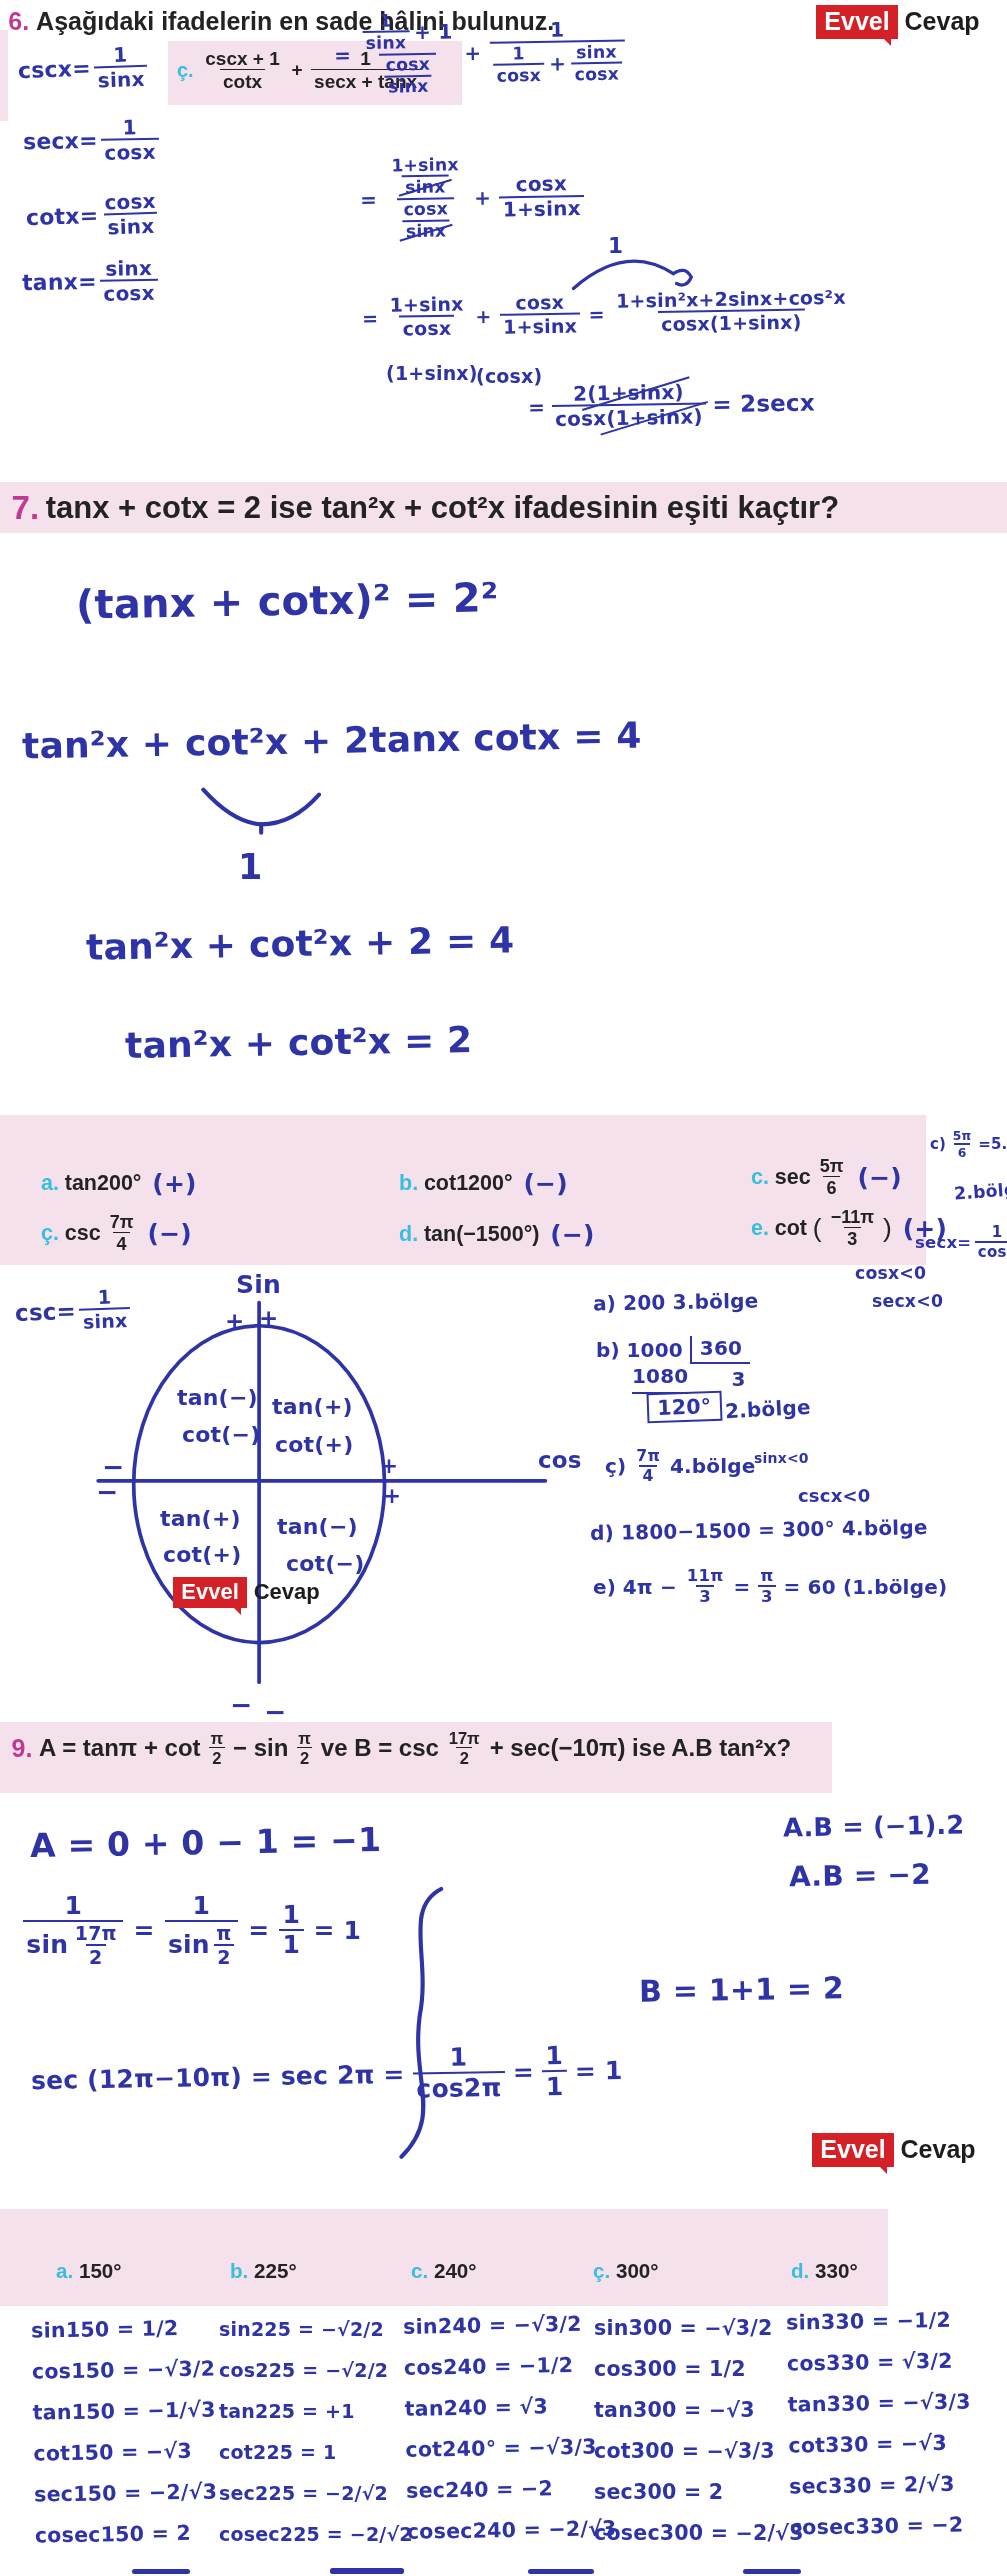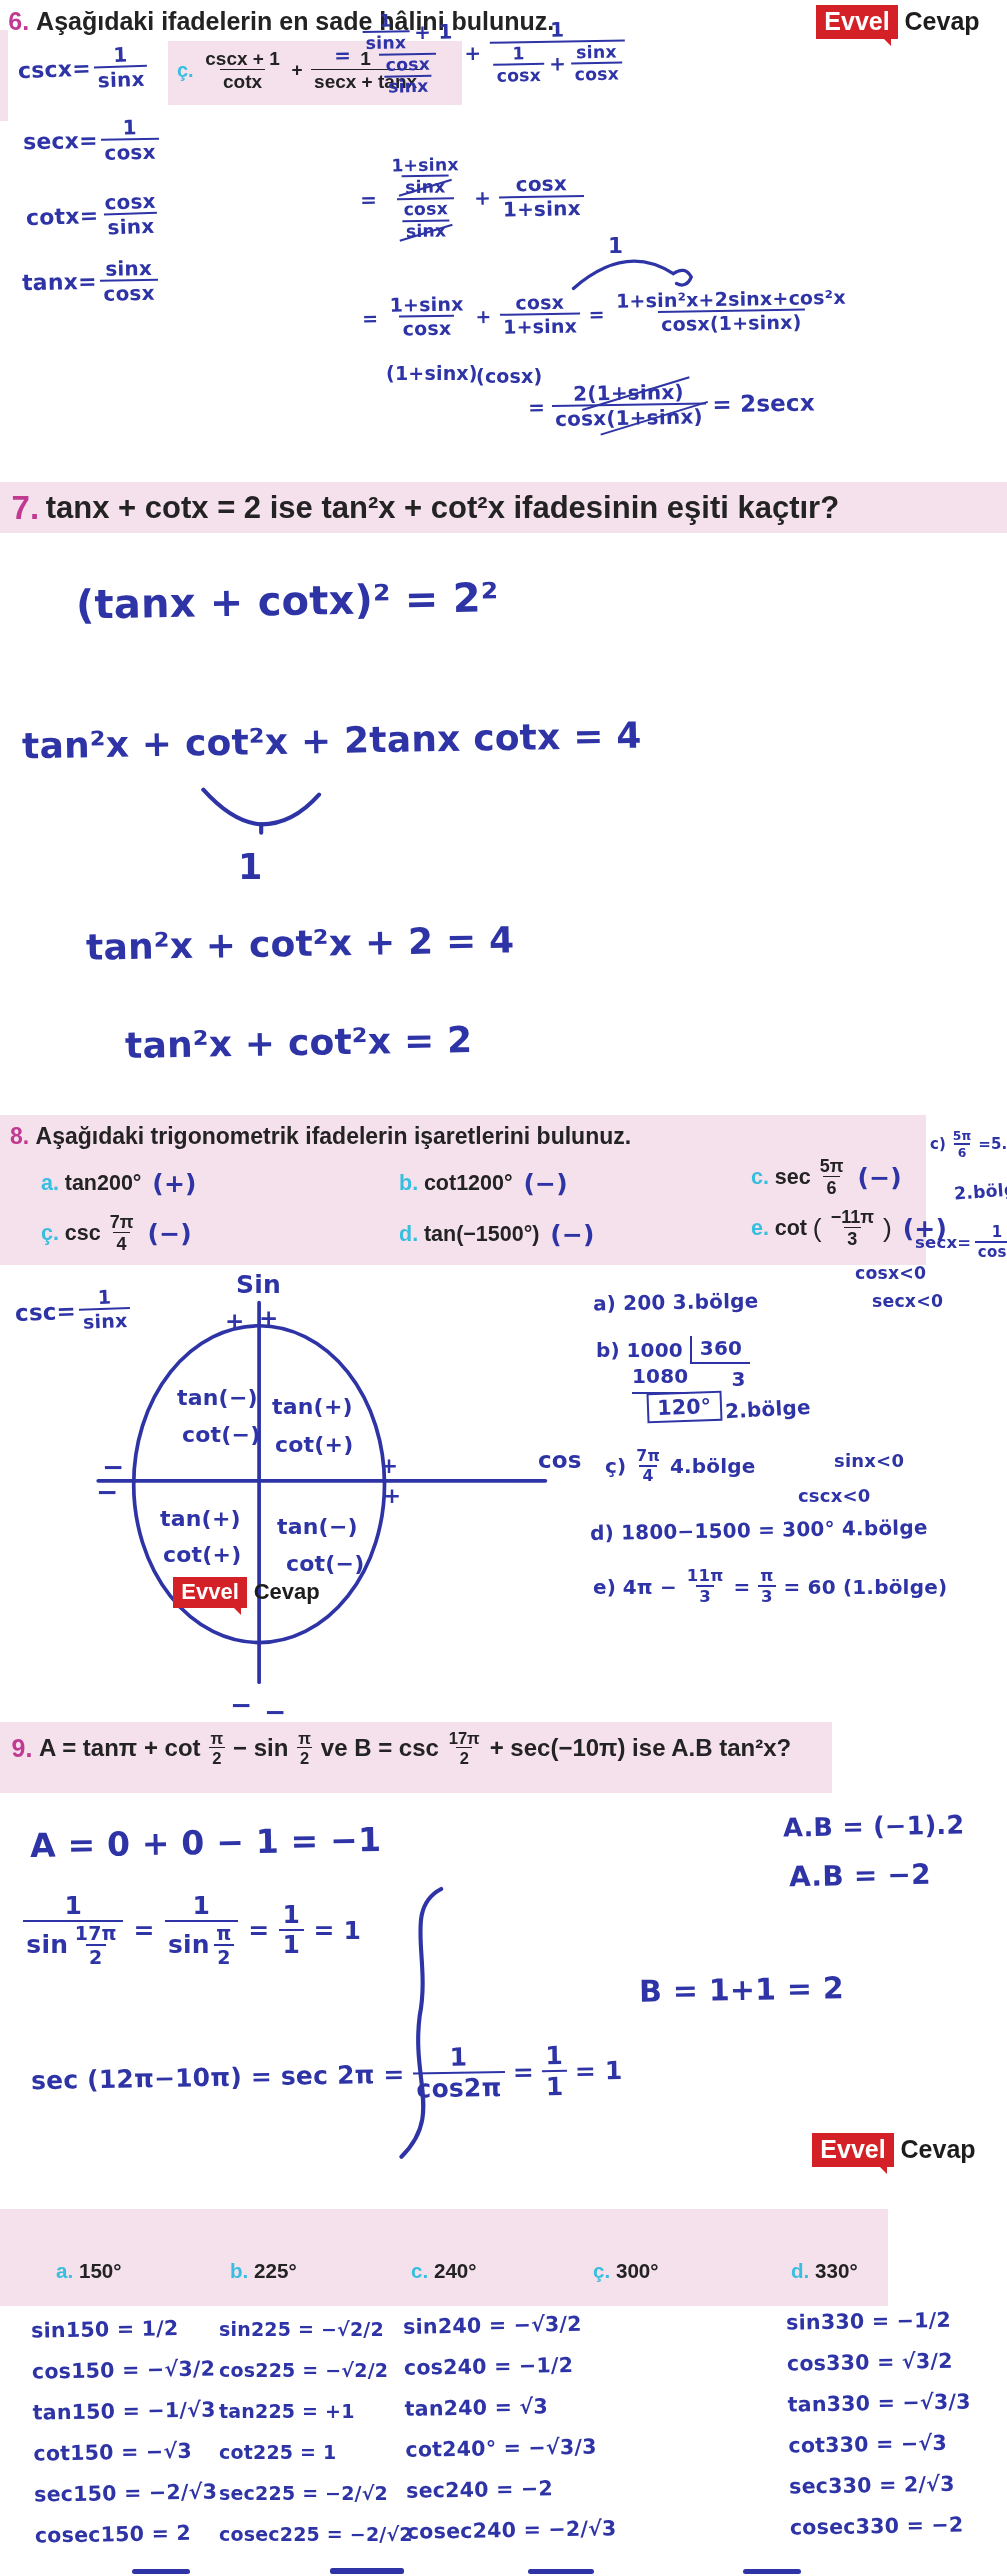--- a/index.html
+++ b/index.html
@@ -213,24 +213,20 @@
   <div class="abs hw" style="left:76px;top:578px;font-size:40px;transform:rotate(-1deg)">(tanx + cotx)² = 2²</div>
   <div class="abs hw" style="left:21.5px;top:720px;font-size:36px;transform:rotate(-1deg)">tan²x + cot²x + 2tanx cotx = 4</div>
   <svg class="abs" style="left:200px;top:783px" width="124" height="58" viewBox="0 0 150 70">
     <path class="ink" d="M4,8 Q40,48 74,50 Q112,50 144,14" stroke-width="5"></path>
     <path class="ink" d="M74,50 L74,60" stroke-width="5"></path>
   </svg>
   <div class="abs hw" style="left:238px;top:847px;font-size:35px">1</div>
   <div class="abs hw" style="left:86px;top:923px;font-size:36px;transform:rotate(-1deg)">tan²x + cot²x + 2 = 4</div>
   <div class="abs hw" style="left:125px;top:1022px;font-size:36px;transform:rotate(-1deg)">tan²x + cot²x = 2</div>
 
-  <div class="abs" style="left:10px;top:1123px;font-size:23px">
-    <span class="num">8.</span>
-    <span class="pr">Aşağıdaki trigonometrik ifadelerin işaretlerini bulunuz.</span>
-  </div>
 
   <div class="abs q8i" style="left:41px;top:1169px;font-size:21.5px">
     <span class="lt">a.</span>
     <span class="pr">tan200°</span>
     <span class="hw sgn" style="font-size:25px">(+)</span>
   </div>
   <div class="abs q8i" style="left:399px;top:1169px;font-size:21.5px">
     <span class="lt">b.</span>
     <span class="pr">cot1200°</span>
     <span class="hw sgn" style="font-size:25px">(−)</span>
@@ -343,21 +339,21 @@
   <div class="abs hw" style="left:725px;top:1397px;font-size:20px;transform:rotate(-3deg)">2.bölge</div>
 
   <div class="abs hw row g8" style="left:605px;top:1447px;font-size:20px">
     <span>ç)</span>
     <span class="fr" style="font-size:15.7px">
         <span class="n">7π</span>
         <span class="d">4</span>
       </span>
     <span>4.bölge</span>
   </div>
-  <div class="abs hw" style="left:834px;top:1450px;font-size:18px">sinx&lt;0</div>
+  <div class="abs hw" style="left:754px;top:1450px;font-size:14px">sinx&lt;0</div>
   <div class="abs hw" style="left:798px;top:1485px;font-size:18px">cscx&lt;0</div>
 
   <div class="abs hw" style="left:590px;top:1518px;font-size:20px;transform:rotate(-1deg)">d) 1800−1500 = 300°  4.bölge</div>
 
   <div class="abs hw row g8" style="left:593px;top:1567px;font-size:20px">
     <span>e)</span>
     <span>4π −</span>
     <span class="fr" style="font-size:16.5px">
         <span class="n">11π</span>
         <span class="d">3</span>
@@ -486,20 +482,28 @@
     <div>cosec225 = −2/√2</div>
   </div>
   <div class="abs hw tcol" style="left:405px;top:2304px;font-size:20.6px;transform:rotate(-1deg)">
     <div>sin240 = −√3/2</div>
     <div>cos240 = −1/2</div>
     <div>tan240 = √3</div>
     <div>cot240° = −√3/3</div>
     <div>sec240 = −2</div>
     <div>cosec240 = −2/√3</div>
   </div>
+  <div class="abs hw tcol" style="left:594px;top:2307px;font-size:20.6px">
+    <div>sin300 = −√3/2</div>
+    <div>cos300 = 1/2</div>
+    <div>tan300 = −√3</div>
+    <div>cot300 = −√3/3</div>
+    <div>sec300 = 2</div>
+    <div>cosec300 = −2/√3</div>
+  </div>
   <div class="abs hw tcol" style="left:788px;top:2300px;font-size:20.6px;transform:rotate(-1deg)">
     <div>sin330 = −1/2</div>
     <div>cos330 = √3/2</div>
     <div>tan330 = −√3/3</div>
     <div>cot330 = −√3</div>
     <div>sec330 = 2/√3</div>
     <div>cosec330 = −2</div>
   </div>
 
   <div class="cut" style="left:132px;top:2569px;width:58px;height:5px"></div>

